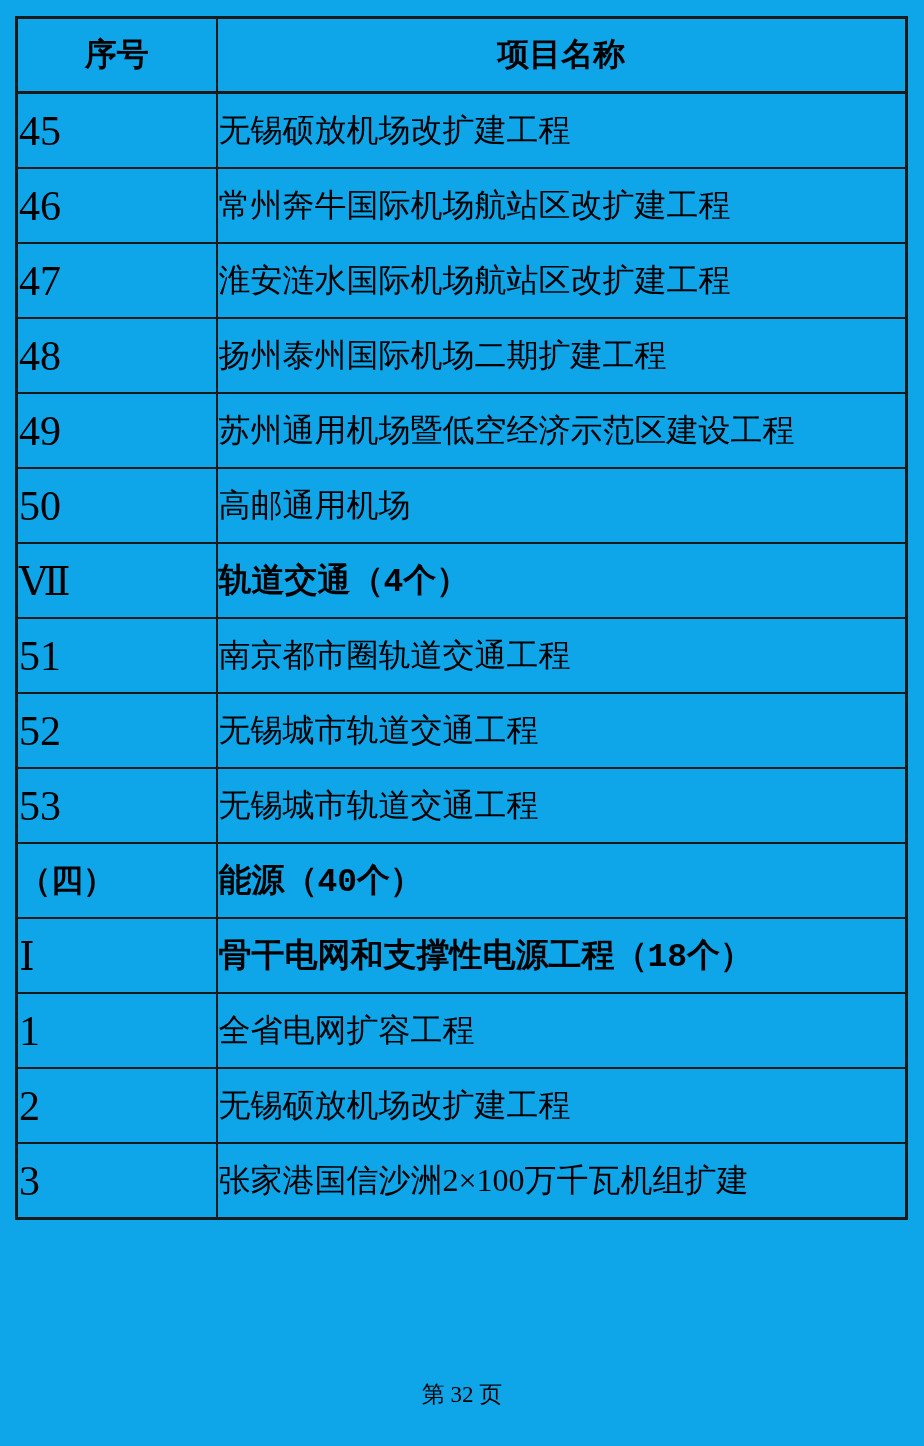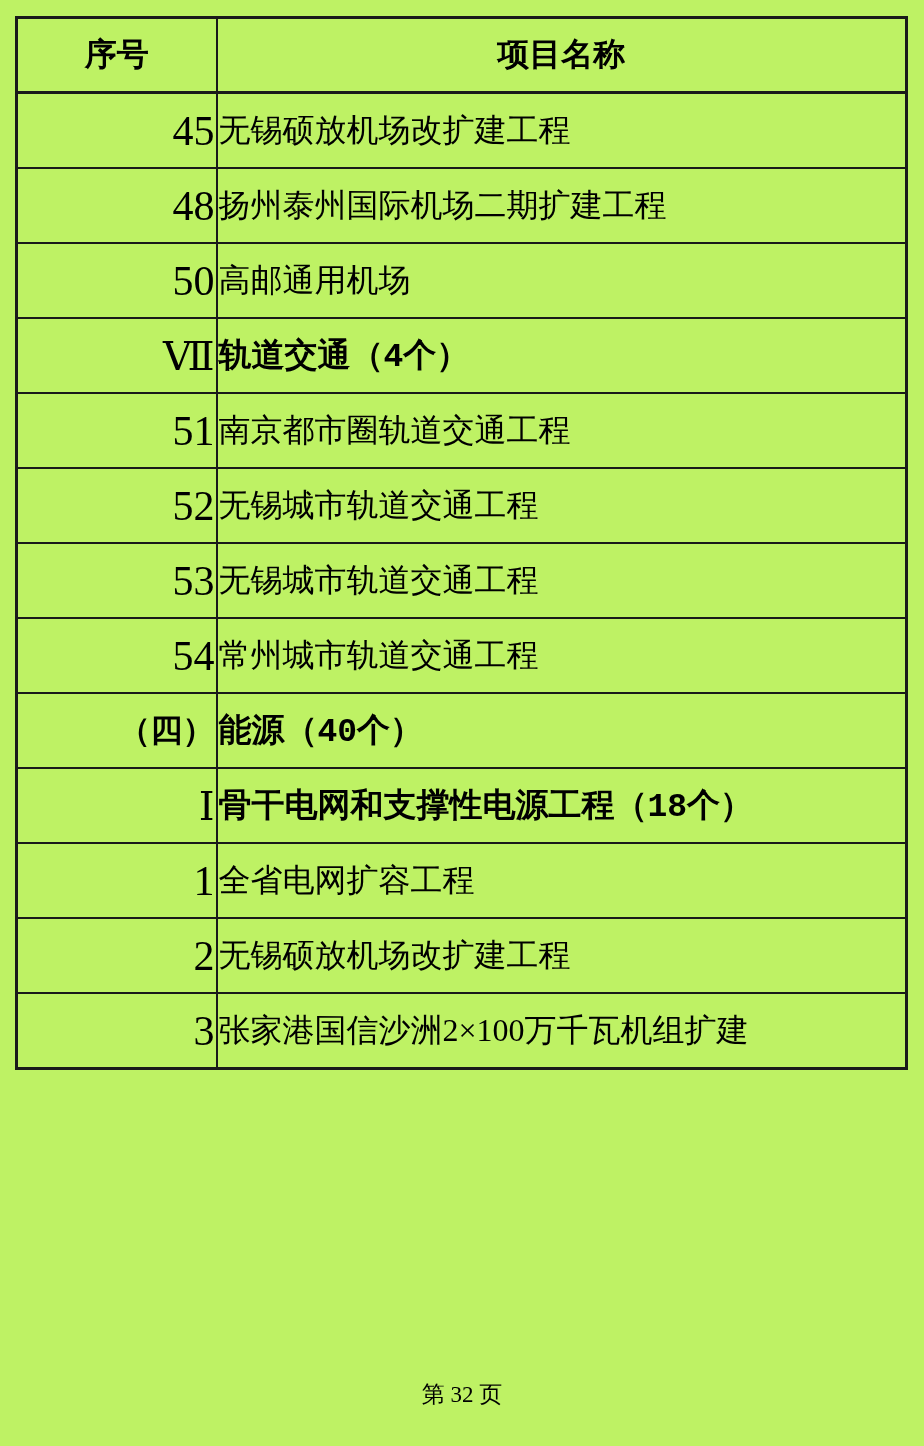--- a/index.html
+++ b/index.html
@@ -4,21 +4,21 @@
 <style>
   html, body {
     margin: 0;
     padding: 0;
     background: #ffffff;
   }
   .page {
     position: relative;
     width: 924px;
     height: 1446px;
-    background: #bef264;
+    background: #0ea5e9;
     color: #000000;
     font-family: "Liberation Serif", "DejaVu Serif", serif;
     overflow: hidden;
   }
   table.project-table {
     position: absolute;
     left: 15px;
     top: 16px;
     width: 890px;
     border-collapse: collapse;
@@ -37,21 +37,21 @@
     border-bottom: 3px solid #1a1a1a;
     font-family: "DejaVu Sans", "Liberation Sans", sans-serif;
     font-weight: bold;
     font-size: 32px;
     text-align: center;
   }
   .project-table tbody td {
     height: 71px;
   }
   td.cell-no {
-    text-align: right;
+    text-align: left;
   }
   td.cell-no.num {
     font-size: 42px;
     font-family: "Liberation Serif", "DejaVu Serif", serif;
   }
   td.cell-no.roman {
     font-size: 40px;
     font-family: "DejaVu Serif", "DejaVu Sans", serif;
   }
   td.cell-no.cjknum {
@@ -96,46 +96,54 @@
         <th>序号</th>
         <th>项目名称</th>
       </tr>
     </thead>
     <tbody>
       <tr>
         <td class="cell-no num">45</td>
         <td class="cell-name">无锡硕放机场改扩建工程</td>
       </tr>
       <tr>
+        <td class="cell-no num">46</td>
+        <td class="cell-name">常州奔牛国际机场航站区改扩建工程</td>
+      </tr>
+      <tr>
+        <td class="cell-no num">47</td>
+        <td class="cell-name">淮安涟水国际机场航站区改扩建工程</td>
+      </tr>
+      <tr>
         <td class="cell-no num">48</td>
         <td class="cell-name">扬州泰州国际机场二期扩建工程</td>
+      </tr>
+      <tr>
+        <td class="cell-no num">49</td>
+        <td class="cell-name">苏州通用机场暨低空经济示范区建设工程</td>
       </tr>
       <tr>
         <td class="cell-no num">50</td>
         <td class="cell-name">高邮通用机场</td>
       </tr>
       <tr class="section-row">
         <td class="cell-no roman">Ⅶ</td>
         <td class="cell-name">轨道交通（4个）</td>
       </tr>
       <tr>
         <td class="cell-no num">51</td>
         <td class="cell-name">南京都市圈轨道交通工程</td>
       </tr>
       <tr>
         <td class="cell-no num">52</td>
         <td class="cell-name">无锡城市轨道交通工程</td>
       </tr>
       <tr>
         <td class="cell-no num">53</td>
         <td class="cell-name">无锡城市轨道交通工程</td>
-      </tr>
-      <tr>
-        <td class="cell-no num">54</td>
-        <td class="cell-name">常州城市轨道交通工程</td>
       </tr>
       <tr class="section-row">
         <td class="cell-no cjknum">（四）</td>
         <td class="cell-name">能源（40个）</td>
       </tr>
       <tr class="section-row">
         <td class="cell-no roman">Ⅰ</td>
         <td class="cell-name">骨干电网和支撑性电源工程（18个）</td>
       </tr>
       <tr>

